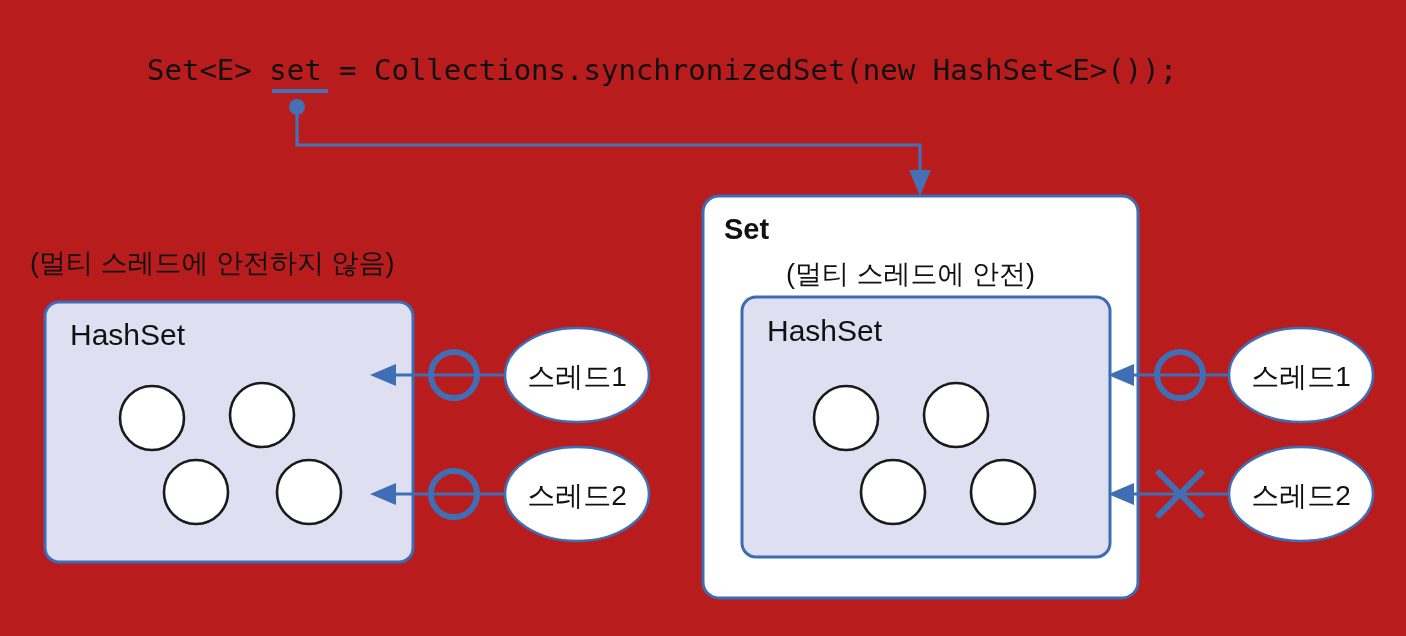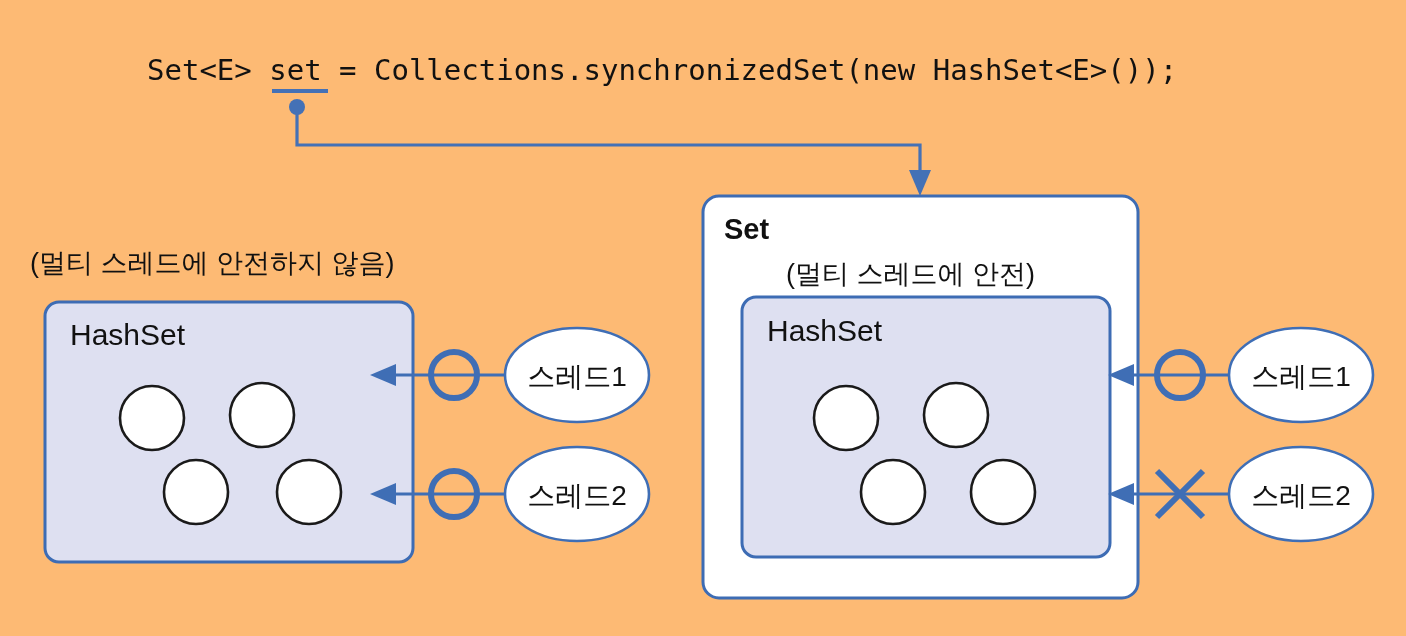--- a/index.html
+++ b/index.html
@@ -10,21 +10,21 @@
   body {
     width: 1406px;
     height: 636px;
     font-family: "Liberation Sans", sans-serif;
     overflow: hidden;
   }
   #stage {
     position: relative;
     width: 1406px;
     height: 636px;
-    background: #fdba74;
+    background: #b91c1c;
   }
   #diagram {
     position: absolute;
     left: 0;
     top: 0;
     width: 1406px;
     height: 636px;
     display: block;
   }
   .code-text {

